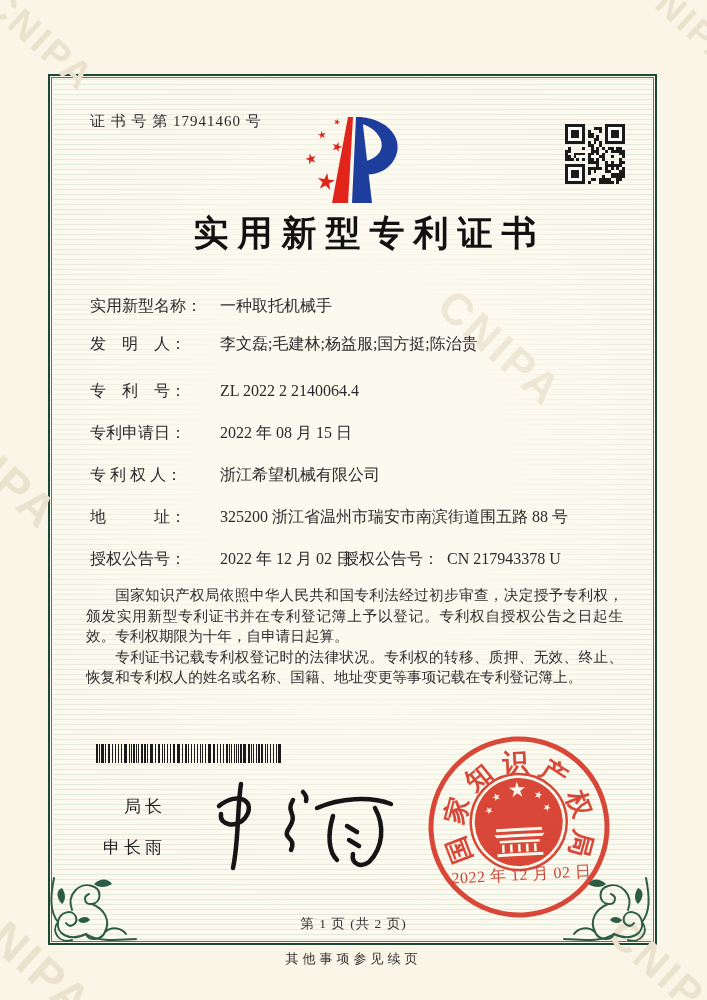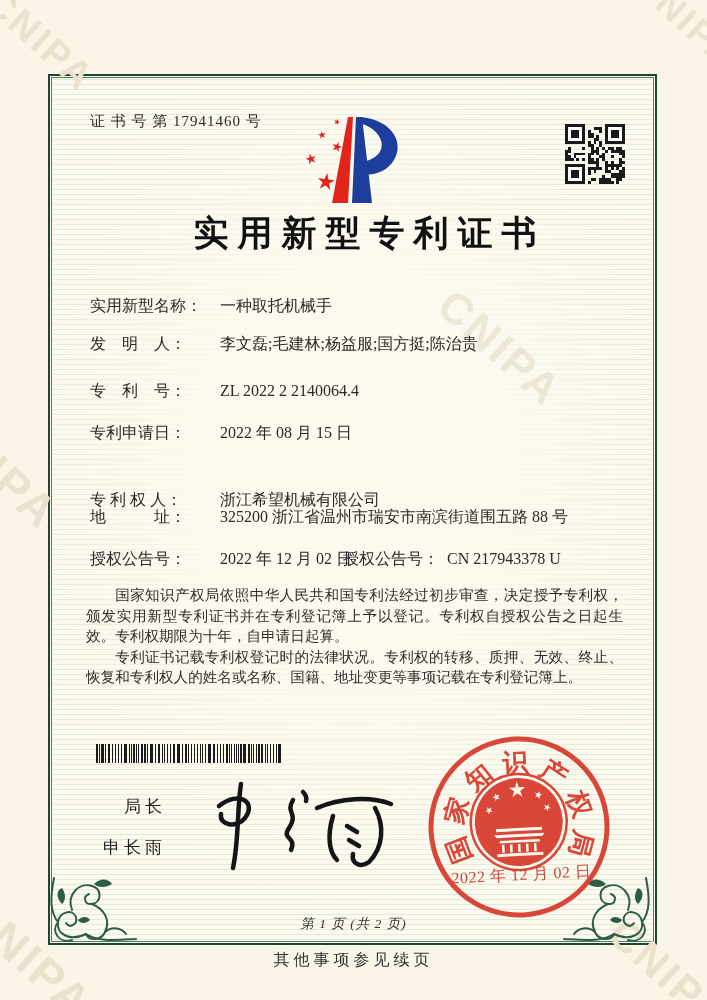--- a/index.html
+++ b/index.html
@@ -44,23 +44,23 @@
             font-size:14.6px;line-height:20.5px;text-align:justify;color:#2e2e2e;}
   .bodytext p{margin:0;text-indent:2em;}
   
   .barcode{position:absolute;left:95px;top:744px;z-index:2;}
   .director{position:absolute;left:103px;top:795px;z-index:2;
             font-family:"Liberation Sans",sans-serif;font-size:17px;letter-spacing:4px;color:#222;text-align:right;}
   .director .line2{margin-top:18px;}
   .signature{position:absolute;left:205px;top:778px;z-index:2;}
   .seal{position:absolute;left:424px;top:732px;z-index:3;opacity:.93;transform:rotate(-3deg);}
   .page-info{position:absolute;left:0;top:915px;width:707px;text-align:center;
-             font-size:13.5px;color:#333;z-index:2;letter-spacing:1px;font-style:italic;}
+             font-size:13.5px;color:#333;z-index:2;letter-spacing:1px;}
   .note{position:absolute;left:0;top:950px;width:707px;text-align:center;
-        font-size:16px;letter-spacing:4px;color:#333;z-index:2;}
+        font-size:13px;letter-spacing:4px;color:#333;z-index:2;}
 </style>
 </head>
 <body>
 
 <div class="page">
 
   <div class="wm wm1">CNIPA</div>
   <div class="wm wm2">CNIPA</div>
   <div class="wm wm3">CNIPA</div>
   <div class="wm wm4">CNIPA</div>
@@ -269,21 +269,21 @@
       <span class="fvalue">李文磊;毛建林;杨益服;国方挺;陈治贵</span>
     </div>
     <div class="frow" style="top:381px">
       <span class="flabel">专　利　号：</span>
       <span class="fvalue">ZL 2022 2 2140064.4</span>
     </div>
     <div class="frow" style="top:423px">
       <span class="flabel">专利申请日：</span>
       <span class="fvalue">2022 年 08 月 15 日</span>
     </div>
-    <div class="frow" style="top:490px">
+    <div class="frow" style="top:465px">
       <span class="flabel">专 利 权 人：</span>
       <span class="fvalue">浙江希望机械有限公司</span>
     </div>
     <div class="frow" style="top:507px">
       <span class="flabel">地　　　址：</span>
       <span class="fvalue">325200 浙江省温州市瑞安市南滨街道围五路 88 号</span>
     </div>
     <div class="frow" style="top:549px">
       <span class="flabel">授权公告号：</span>
       <span class="fvalue">2022 年 12 月 02 日</span>

